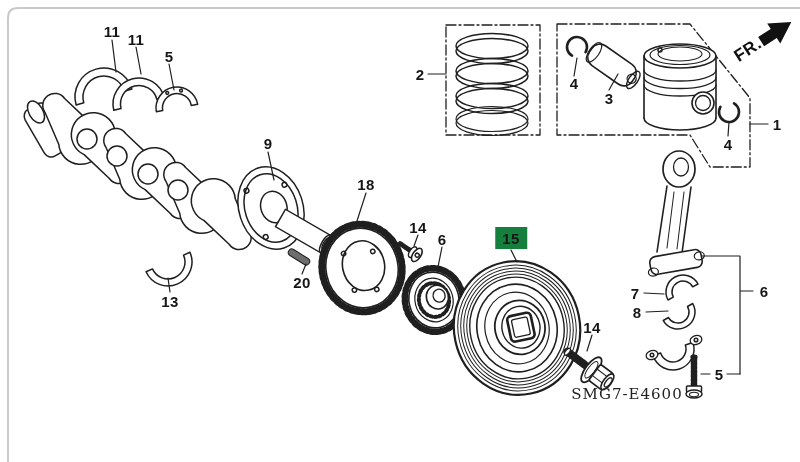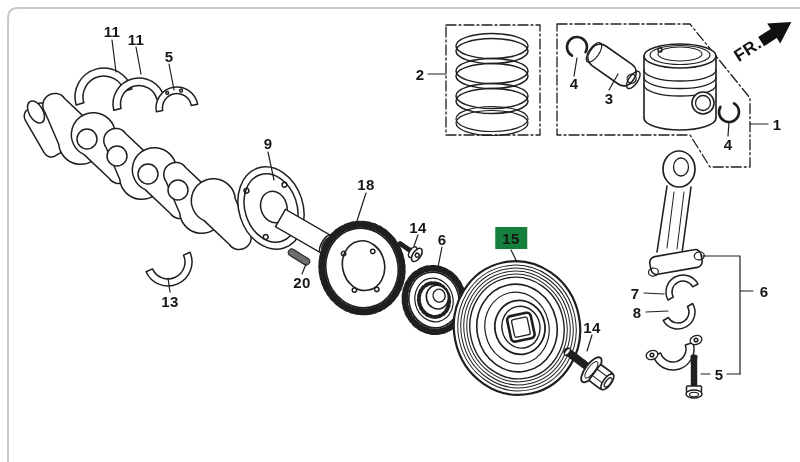--- a/index.html
+++ b/index.html
@@ -272,14 +272,15 @@
 <div class="lbl" style="left:442px;top:239px">6</div>
 <div class="lbl hl" style="left:511px;top:238px">15</div>
 <div class="lbl" style="left:302px;top:282px">20</div>
 <div class="lbl" style="left:170px;top:301px">13</div>
 <div class="lbl" style="left:635px;top:293px">7</div>
 <div class="lbl" style="left:637px;top:312px">8</div>
 <div class="lbl" style="left:764px;top:291px">6</div>
 <div class="lbl" style="left:592px;top:327px">14</div>
 <div class="lbl" style="left:719px;top:374px">5</div>
 
+<div class="code" style="left:627px;top:394px">SMG7-E4600</div>
 
 </div>
 
 </body></html>

